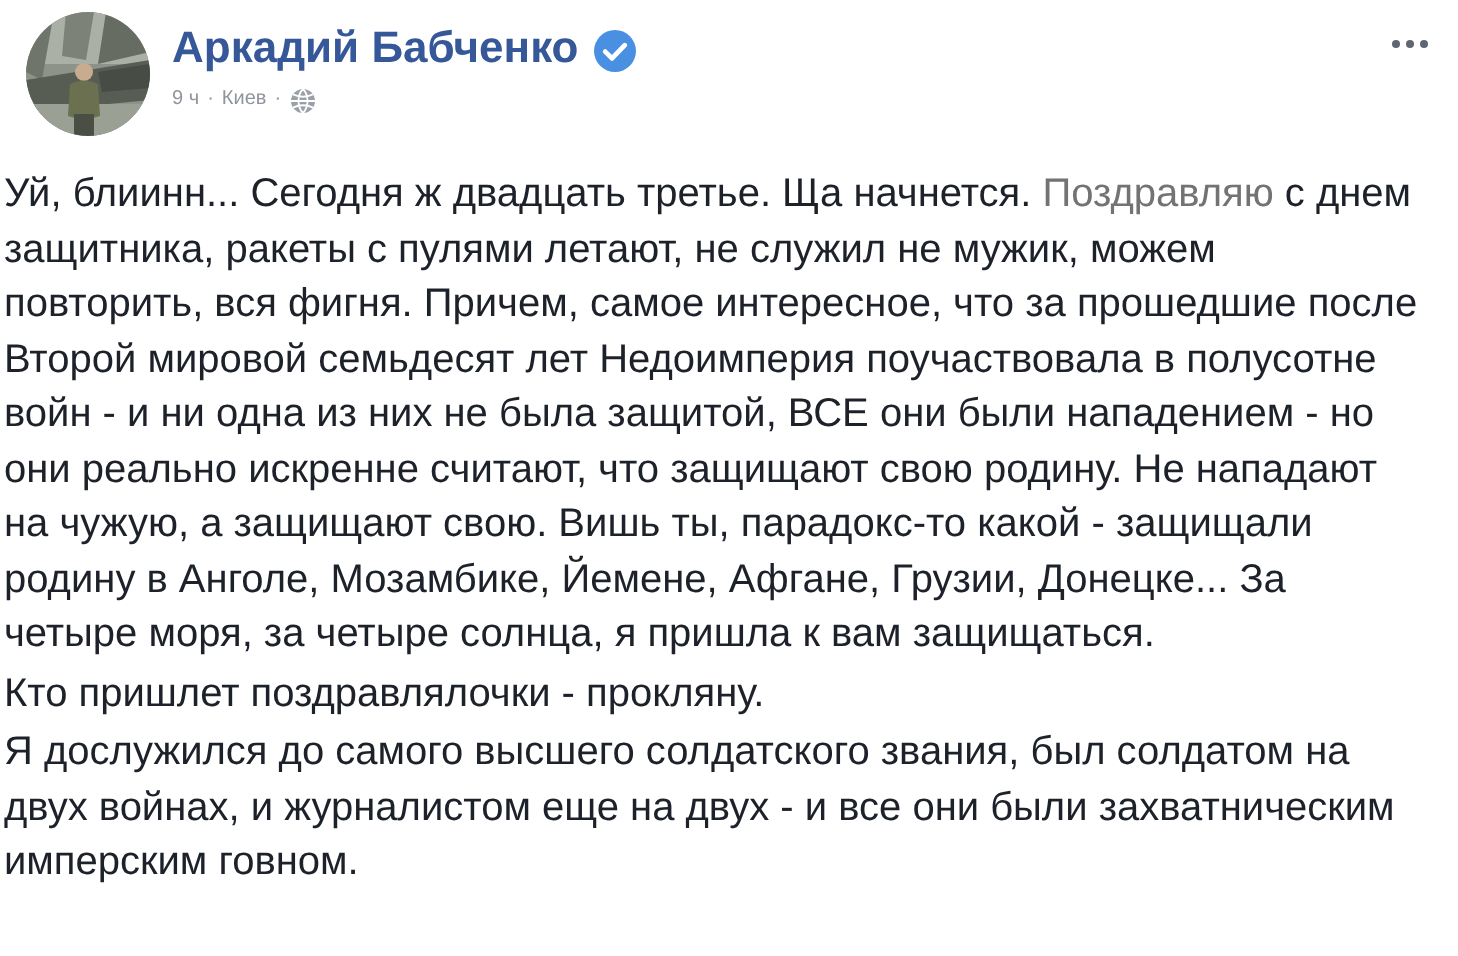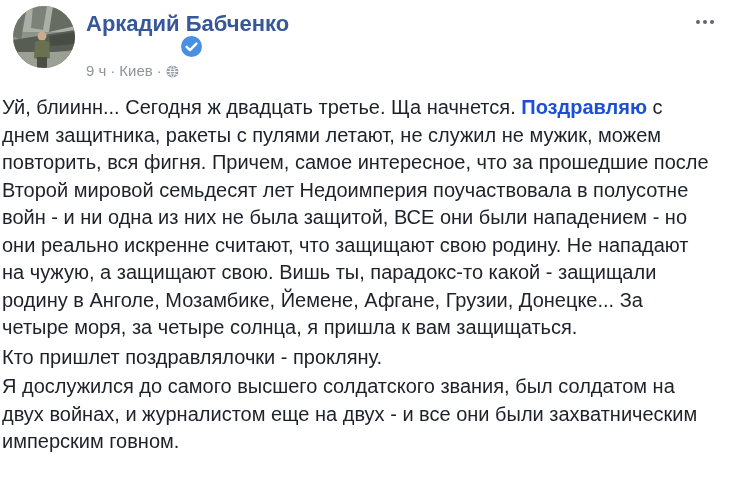--- a/index.html
+++ b/index.html
@@ -20,35 +20,35 @@
   .avatar {
     width:62px; height:62px;
     border-radius:50%;
     overflow:hidden;
     flex:none;
     cursor:pointer;
     background:#9aa096;
   }
   .avatar svg { display:block; }
   .header-meta { margin-left:11px; padding-top:6px; }
-  .name-row { display:flex; align-items:center;flex-direction:column; }
+  .name-row { display:flex; align-items:flex-end; }
   .author-name {
     color:#365899;
     font-weight:bold;
     font-size:22px;
     line-height:24px;
     cursor:pointer;
   }
   .verified-badge { margin-left:8px; display:inline-flex; }
   .sub-row {
     margin-top:6px;
     display:flex;
     align-items:center;
     color:#90949c;
-    font-size:15px;
+    font-size:10px;
     line-height:15px;
   }
   .sub-row .sep { margin:0 4px; }
   .timestamp, .location { cursor:pointer; }
   .globe-icon { display:inline-flex; margin-top:1px; }
   .more-options {
     position:absolute;
     right:13px; top:16px;
     display:flex;
     padding:4px 2px;
@@ -62,22 +62,22 @@
     margin-left:3px;
   }
   .post-body {
     padding:16px 16px 0 2px;
     font-size:20px;
     line-height:27.5px;
     letter-spacing:0;
   }
   .post-body p { margin:0 0 2px 0; }
   .highlight-word {
-    color:#1d4ed8;
-    font-weight:bold;
+    color:#737373;
+    font-weight:normal;
     cursor:pointer;
   }
 </style>
 </head>
 <body>
 
 <div class="post-header">
 
   <div class="avatar">
     <svg width="62" height="62" viewBox="0 0 62 62">

